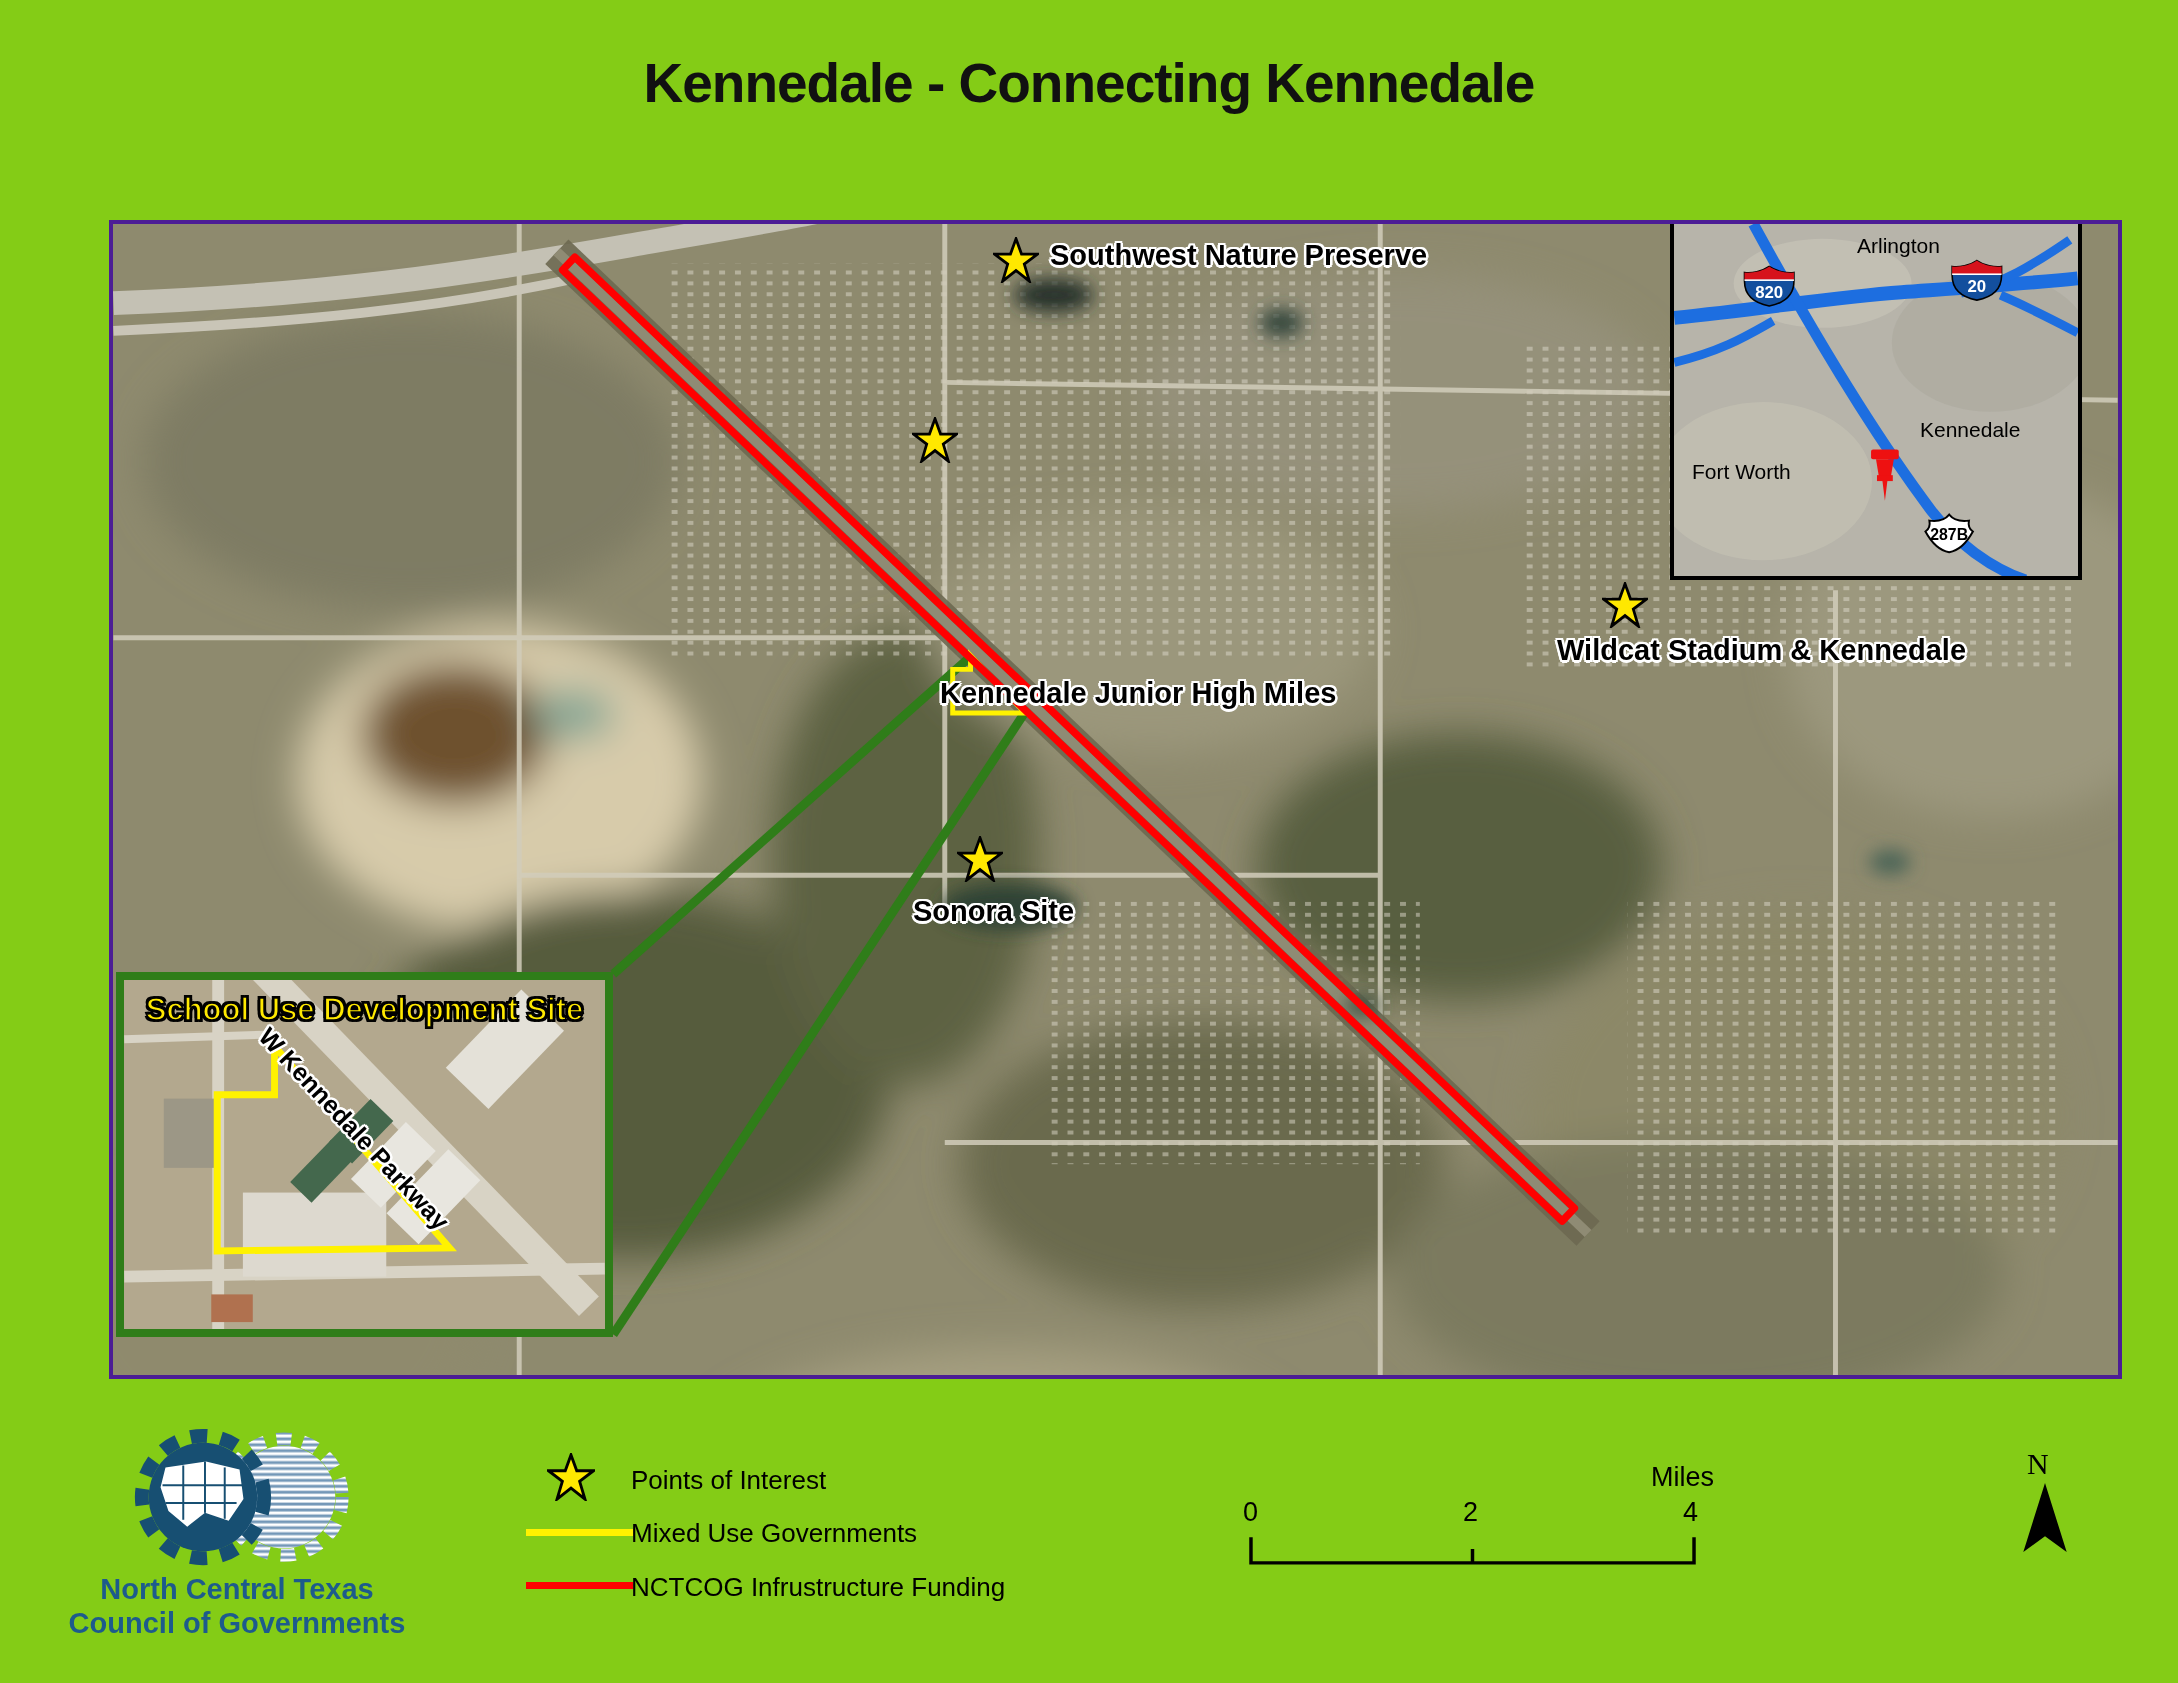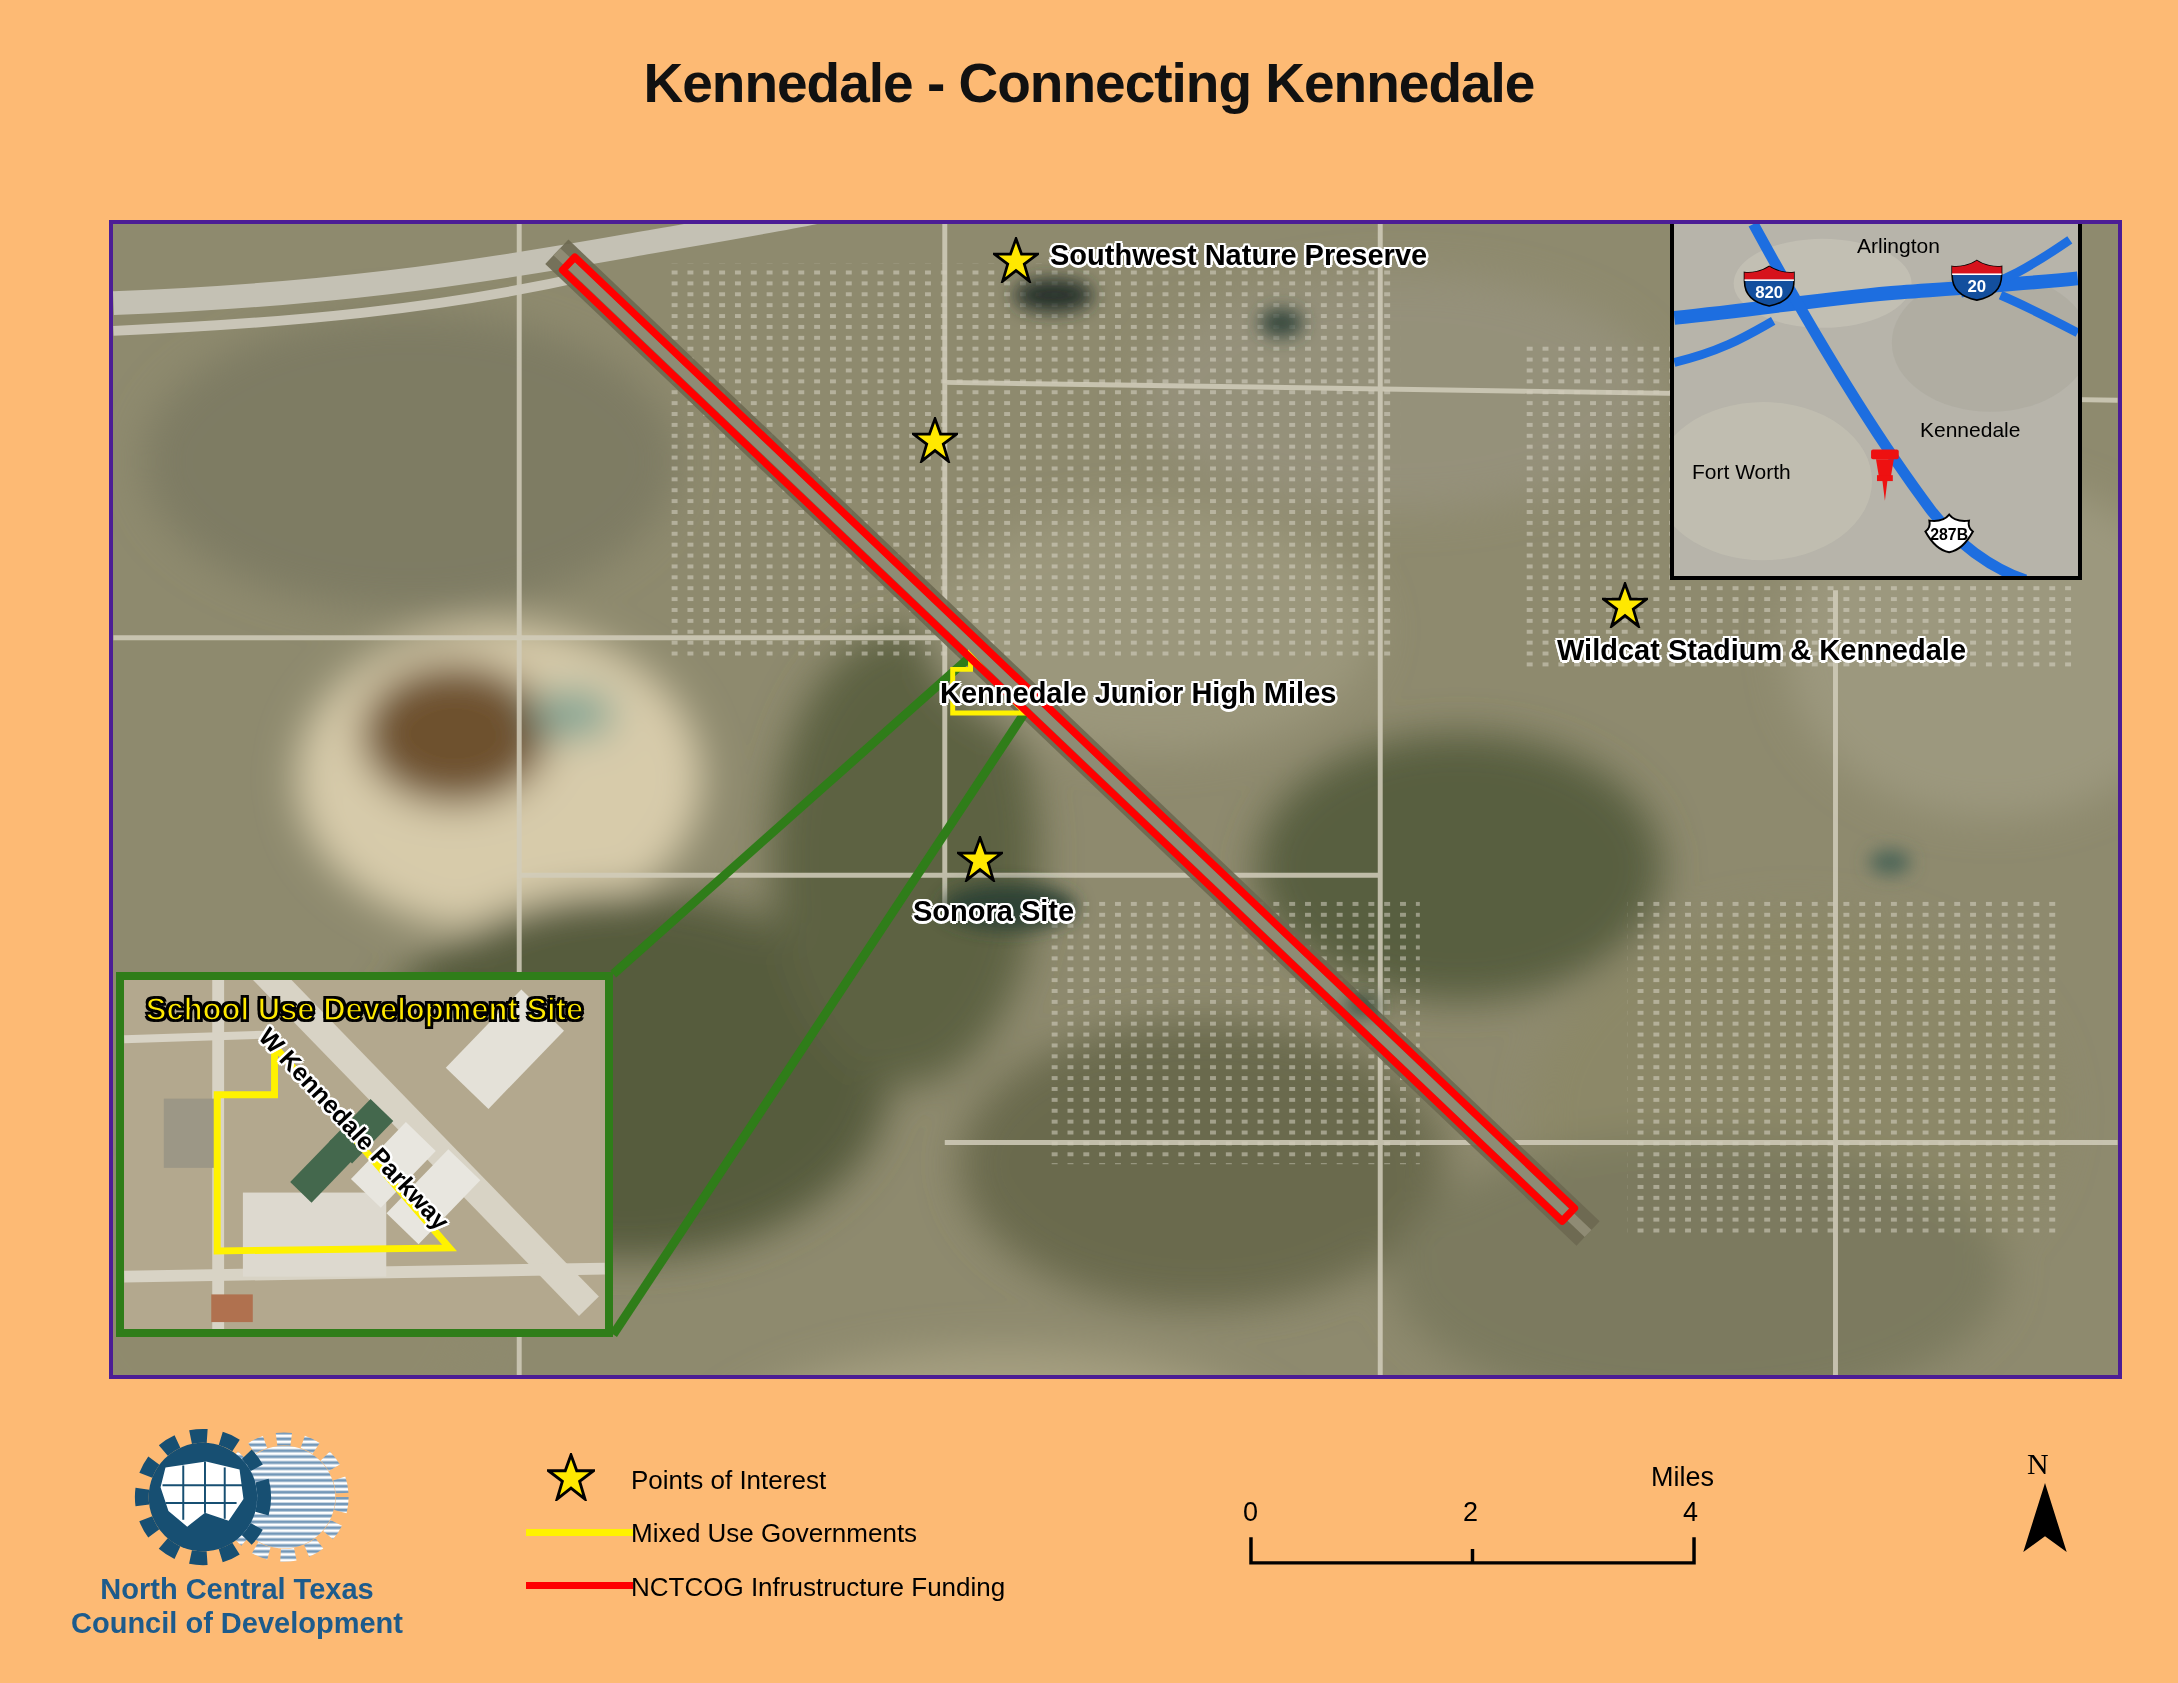--- a/index.html
+++ b/index.html
@@ -1,19 +1,19 @@
 <!DOCTYPE html>
 <html><head>
 <meta charset="utf-8">
 <style>
   * { margin:0; padding:0; box-sizing:border-box; }
   html,body { background:#ffffff; }
   #page {
     position:relative; width:2178px; height:1683px; overflow:hidden;
-    background:#fdba74; font-family:"Liberation Sans", sans-serif;
+    background:#84cc16; font-family:"Liberation Sans", sans-serif;
   }
   #main-title {
     position:absolute; top:51px; left:0; width:100%; text-align:center;
     font:bold 55px "Liberation Sans", sans-serif; color:#111; letter-spacing:-1px;
   }
   
   #map-frame {
     position:absolute; left:109px; top:220px; width:2013px; height:1159px;
     border:4px solid #4c1d95; background:#8e8a6e; overflow:hidden;
   }
@@ -296,18 +296,18 @@
           <line x1="70" y1="42" x2="70" y2="97"></line>
           <line x1="92" y1="38" x2="92" y2="90"></line>
           <line x1="112" y1="44" x2="112" y2="96"></line>
           <line x1="49" y1="62" x2="130" y2="62"></line>
           <line x1="52" y1="80" x2="124" y2="80"></line>
         </g>
       </g>
     </svg>
     <div id="logo-text">
       <span style="display:block;">North Central Texas</span>
-      <span style="display:block;">Council of Development</span>
+      <span style="display:block;">Council of Governments</span>
     </div>
   </div>
 
 </div>
 
 
 </body></html>

